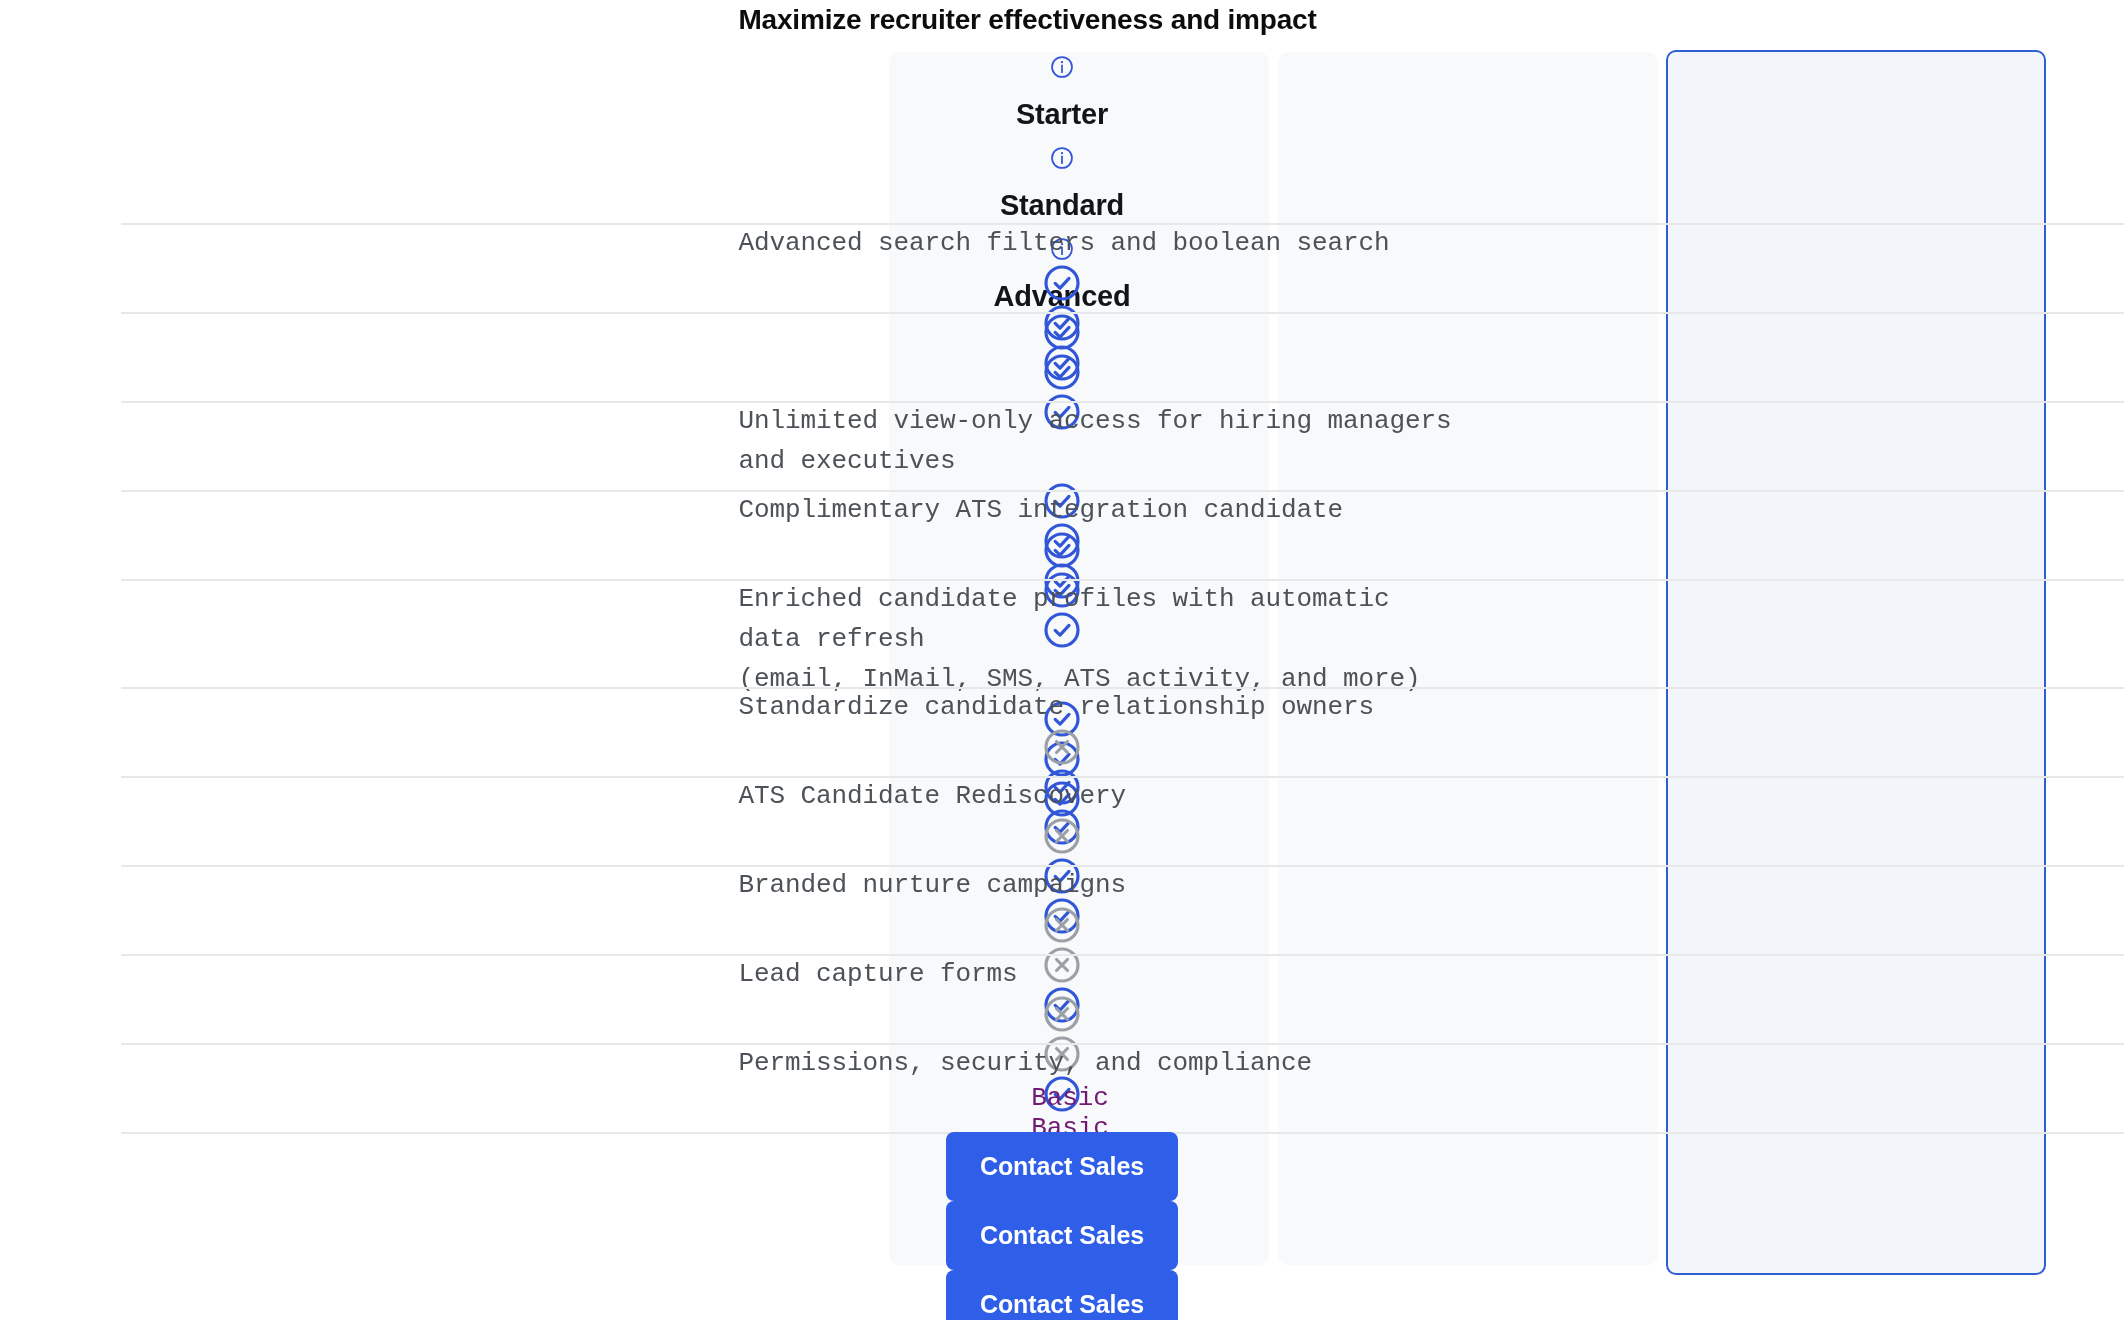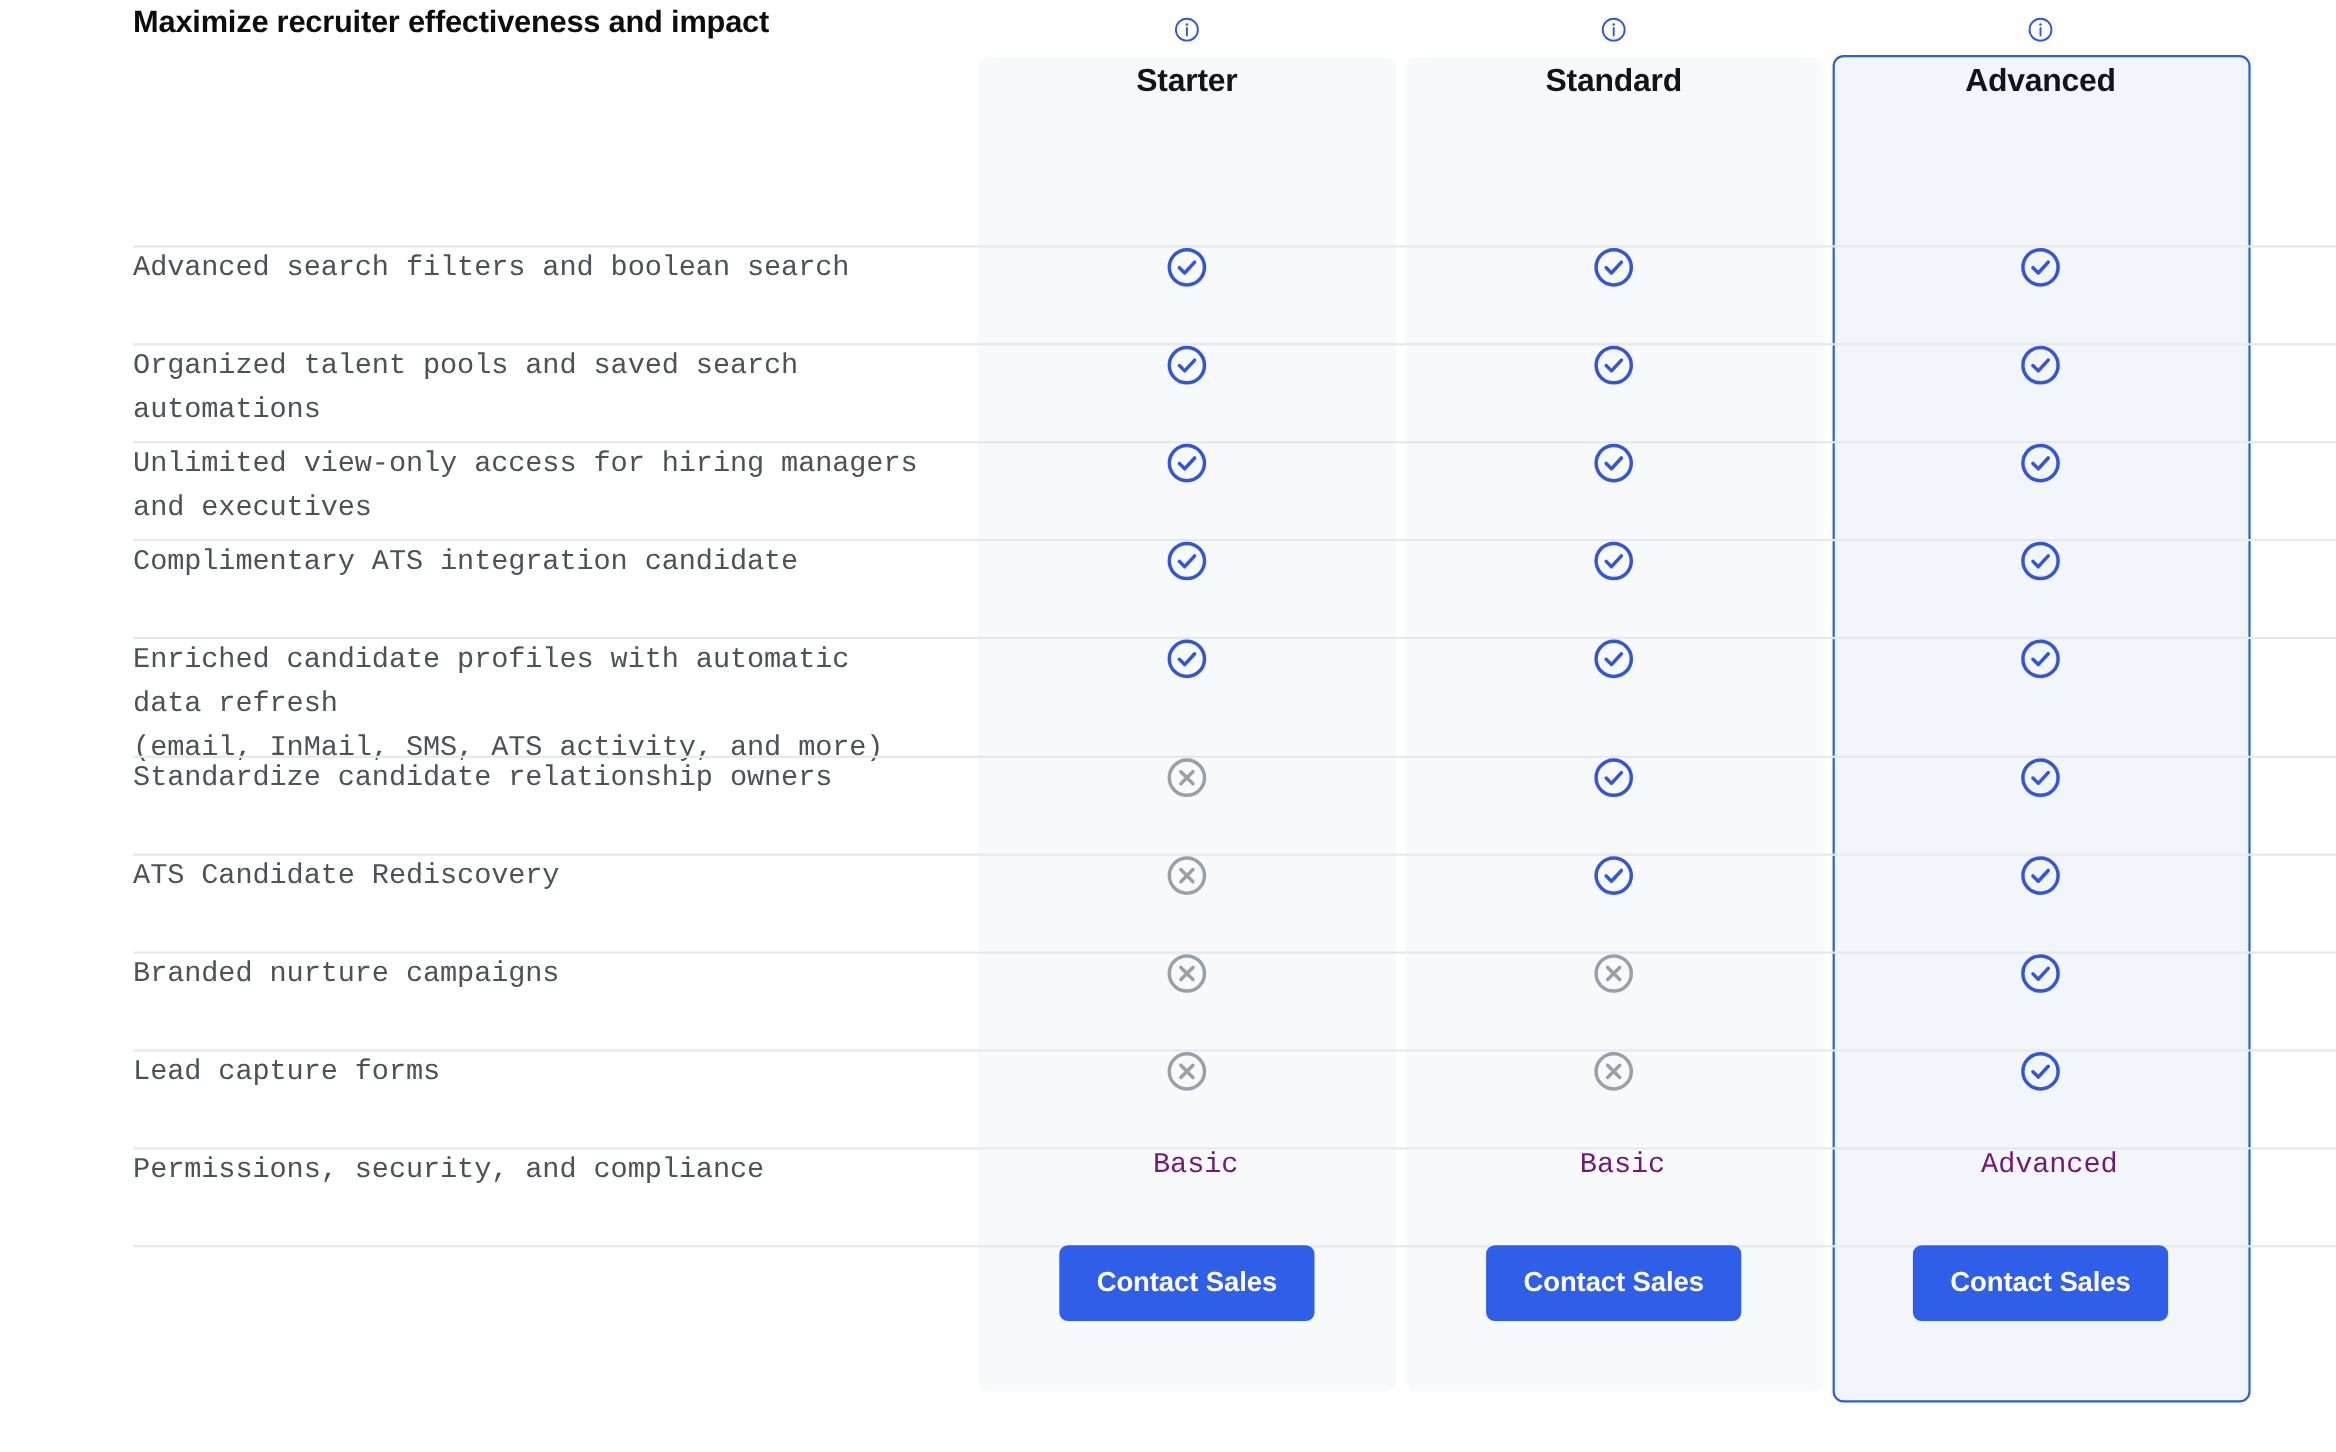--- a/index.html
+++ b/index.html
@@ -44,22 +44,23 @@
   
   .table {
     position: absolute;
     left: 0;
     top: 0;
     width: 2124px;
   }
 
   .row {
     display: flex;
-    align-items: flex-start;
+    align-items: center;
     position: relative;
+    flex-direction: column;
   }
 
   .cell-feature {
     width: 889px;
     padding-left: 121px;
     padding-right: 40px;
     display: flex;
     align-items: center;
     color: #4c5257;
     font-size: 26px;
@@ -229,25 +230,20 @@
             <span>
               <svg class="mark" viewBox="0 0 24 24" fill="none">
                 <circle cx="12" cy="12" r="9.6" stroke="#3156d8" stroke-width="1.9"></circle>
                 <path d="M7.9 12.2l2.9 2.9 5.4-5.9" stroke="#3156d8" stroke-width="1.9" stroke-linecap="round" stroke-linejoin="round"></path>
               </svg>
             </span>
           </div>
         </div>
         <div class="row row-feat">
           <div class="divider"></div>
-          <div class="cell-feature">
-            <div>
-              <span class="ftxt">Organized talent pools and saved search automations</span>
-            </div>
-          </div>
           <div class="cell-plan">
             <span>
               <svg class="mark" viewBox="0 0 24 24" fill="none">
                 <circle cx="12" cy="12" r="9.6" stroke="#3156d8" stroke-width="1.9"></circle>
                 <path d="M7.9 12.2l2.9 2.9 5.4-5.9" stroke="#3156d8" stroke-width="1.9" stroke-linecap="round" stroke-linejoin="round"></path>
               </svg>
             </span>
           </div>
           <div class="gap"></div>
           <div class="cell-plan">

